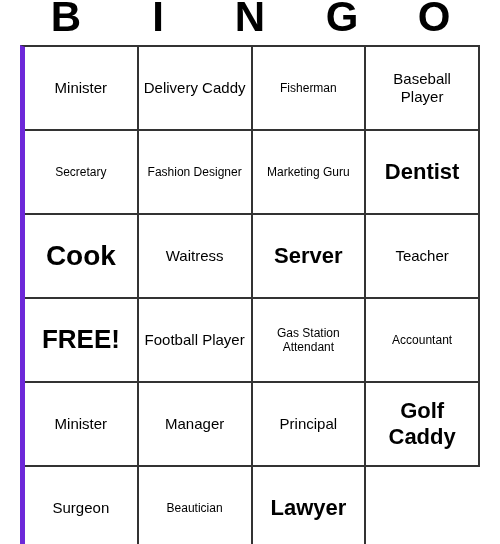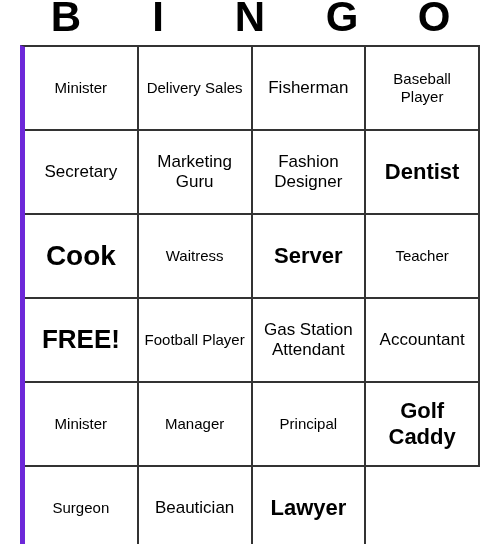--- a/index.html
+++ b/index.html
@@ -42,21 +42,21 @@
       display: flex;
       align-items: center;
       justify-content: center;
       text-align: center;
       padding: 4px;
       font-family: Arial, sans-serif;
     }
     .cell-text {
       line-height: 1.2;
     }
-    .size-small { font-size: 17px; }
+    .size-small { font-size: 12px; }
     .size-medium { font-size: 15px; }
     .size-large { font-size: 22px; font-weight: bold; }
     .size-xlarge { font-size: 28px; font-weight: bold; }
     .size-free { font-size: 26px; font-weight: bold; }
   </style>
 </head>
 <body>
 
 <div class="bingo-card">
   <div class="bingo-header">
@@ -64,36 +64,36 @@
       <span>I</span>
       <span>N</span>
       <span>G</span>
       <span>O</span>
     </div>
   <div class="bingo-grid">
   <div class="cell">
         <span class="cell-text size-medium">Minister</span>
       </div>
       <div class="cell">
-        <span class="cell-text size-medium">Delivery Sales</span>
+        <span class="cell-text size-medium">Delivery Caddy</span>
       </div>
       <div class="cell">
         <span class="cell-text size-small">Fisherman</span>
       </div>
       <div class="cell">
         <span class="cell-text size-medium">Baseball Player</span>
       </div>
       <div class="cell">
         <span class="cell-text size-small">Secretary</span>
       </div>
       <div class="cell">
-        <span class="cell-text size-small">Marketing Guru</span>
+        <span class="cell-text size-small">Fashion Designer</span>
       </div>
       <div class="cell">
-        <span class="cell-text size-small">Fashion Designer</span>
+        <span class="cell-text size-small">Marketing Guru</span>
       </div>
       <div class="cell">
         <span class="cell-text size-large">Dentist</span>
       </div>
       <div class="cell">
         <span class="cell-text size-xlarge">Cook</span>
       </div>
       <div class="cell">
         <span class="cell-text size-medium">Waitress</span>
       </div>

